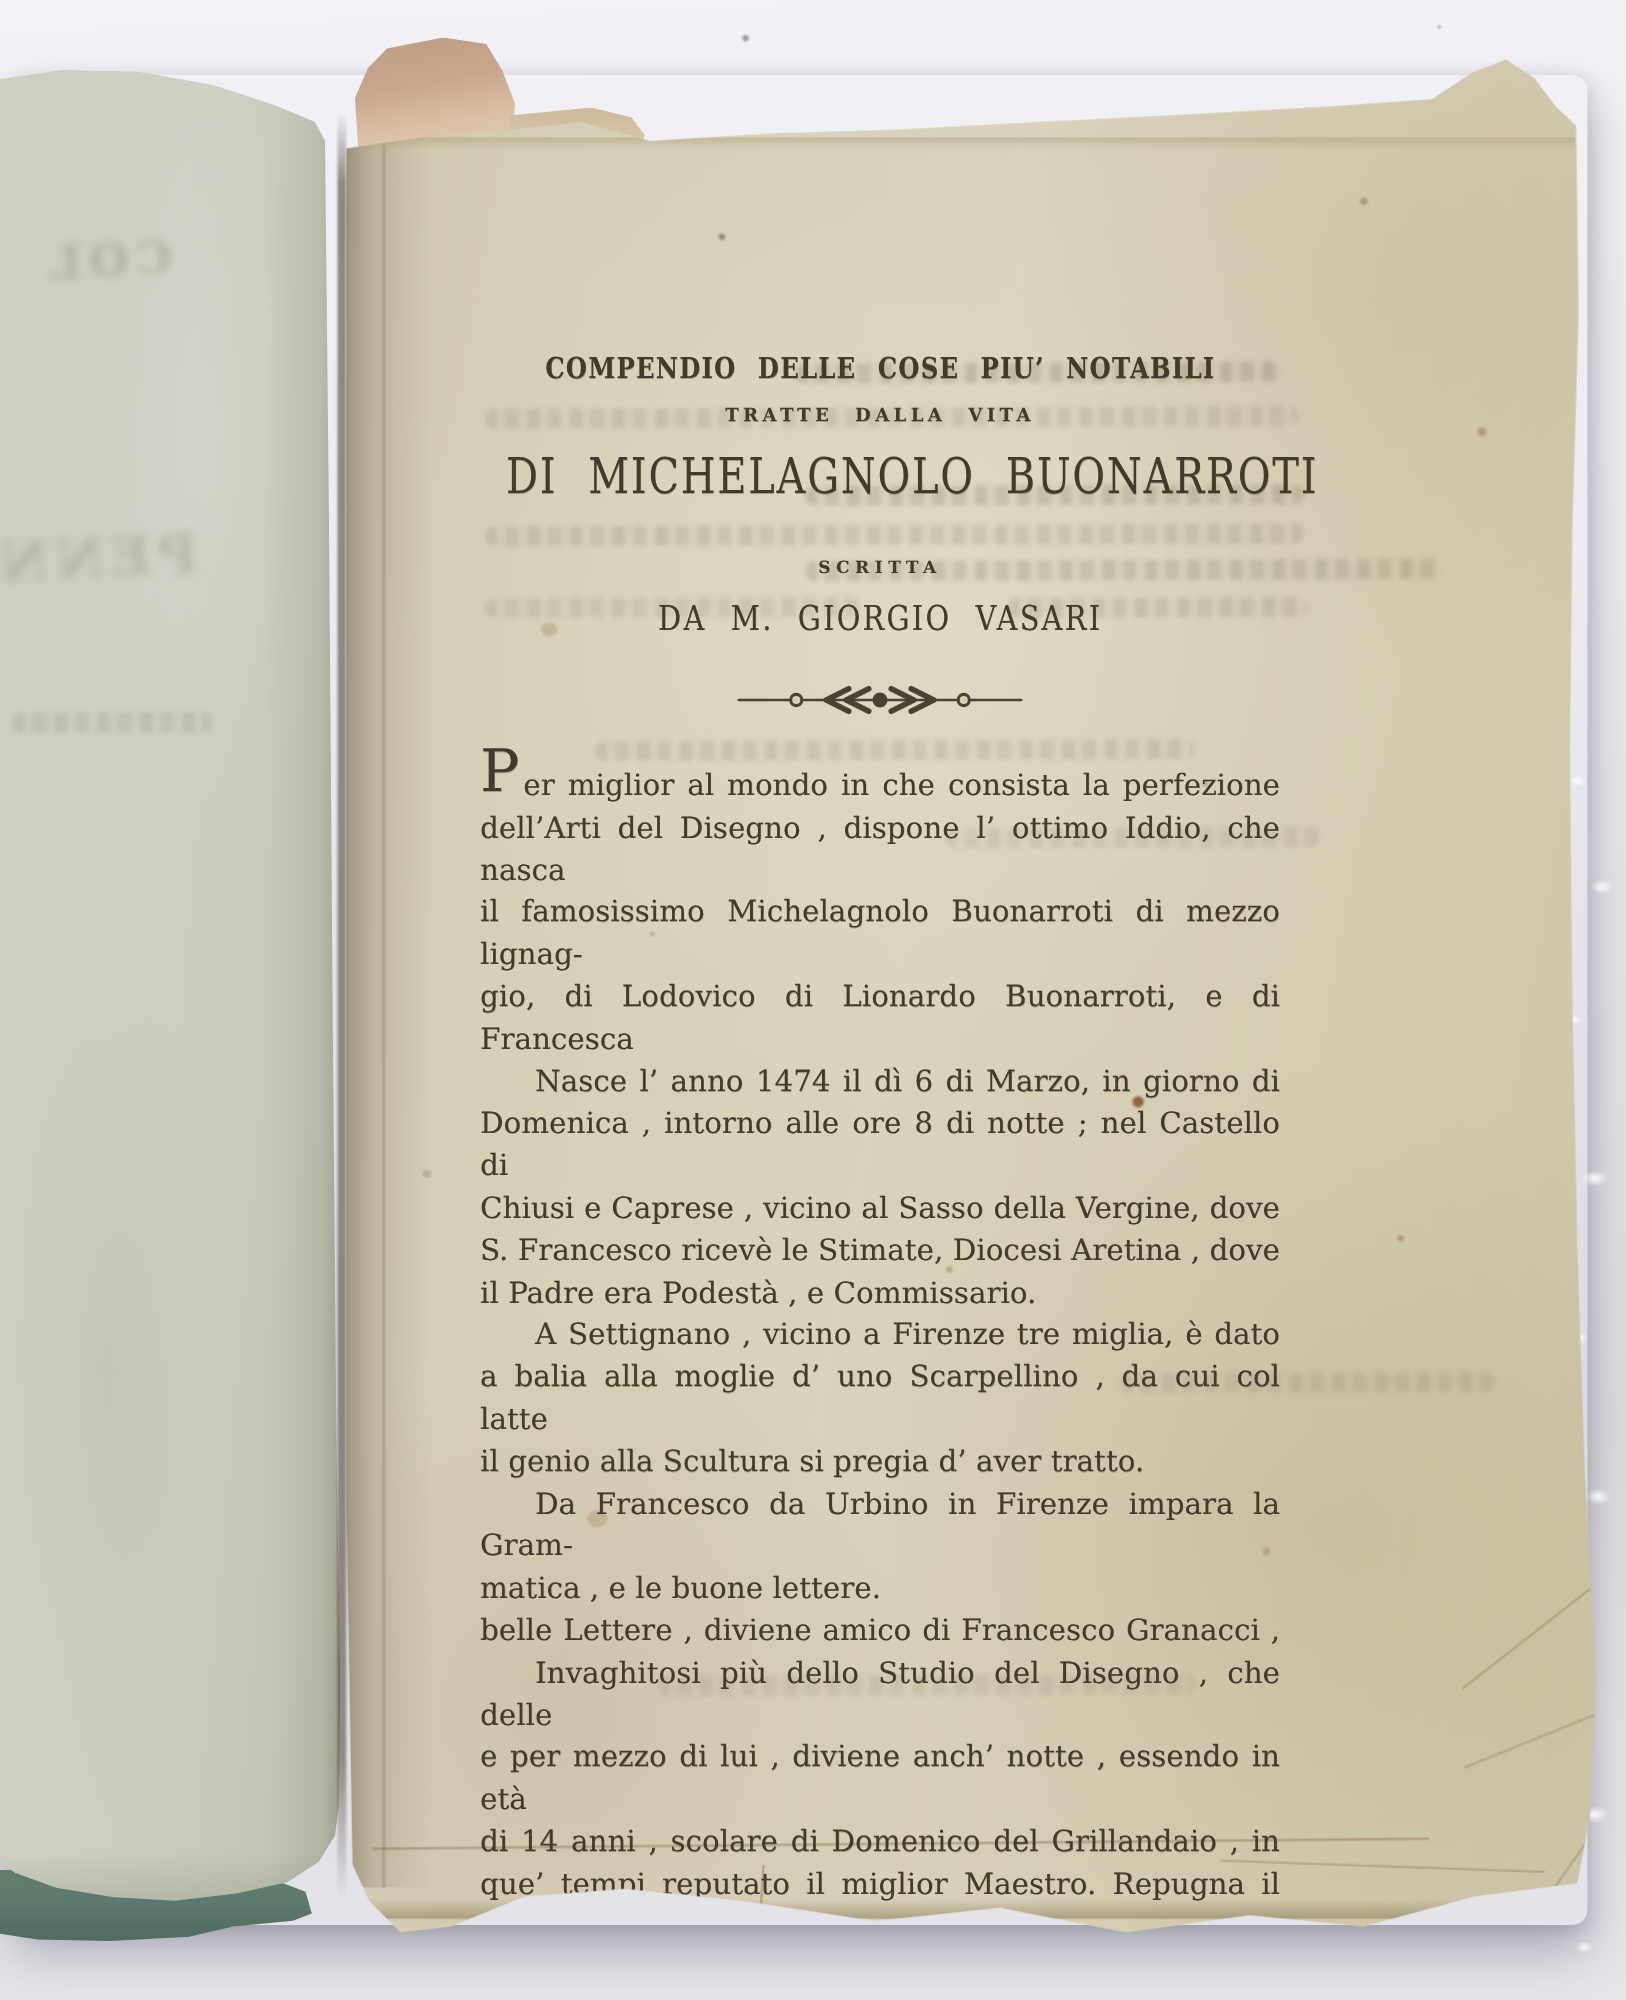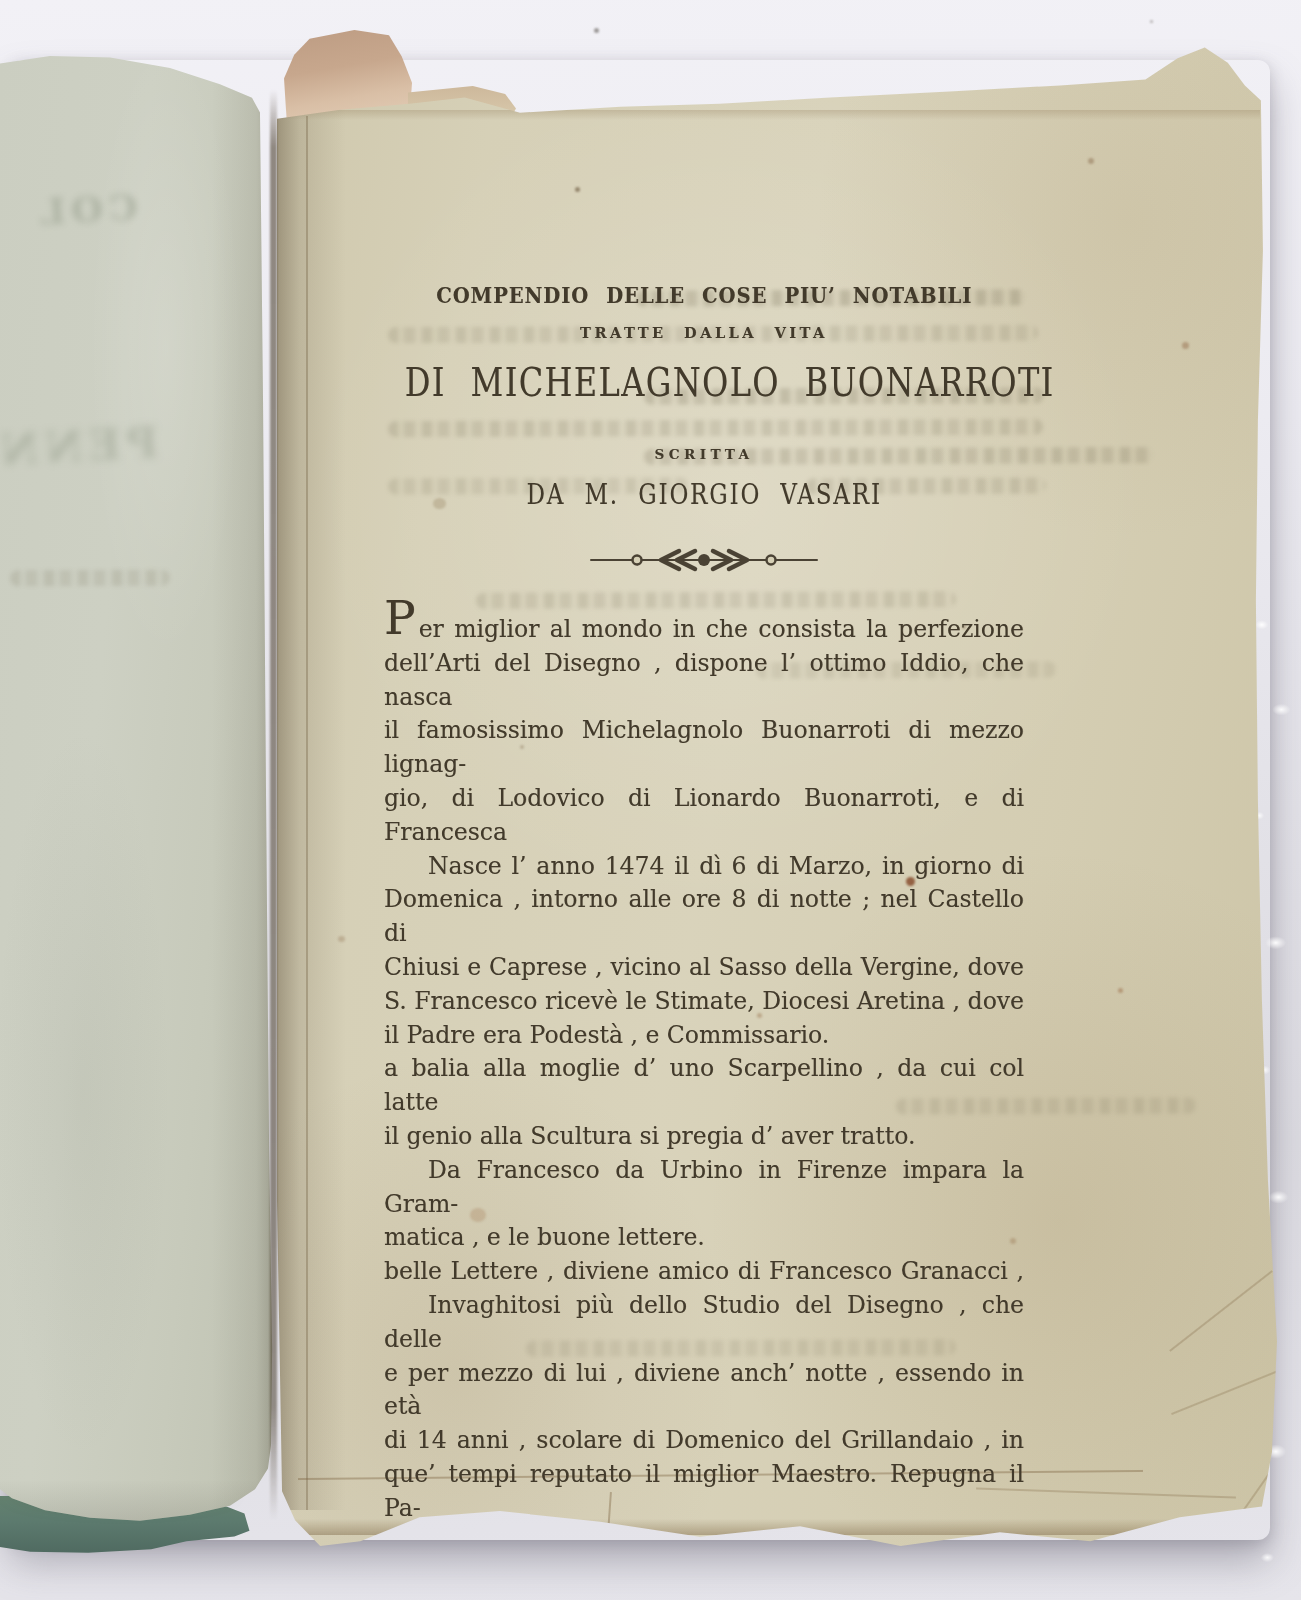--- a/index.html
+++ b/index.html
@@ -220,20 +220,21 @@
         <div class="bl j">dell’Arti del Disegno , dispone l’ ottimo Iddio, che nasca</div>
         <div class="bl j">il famosissimo Michelagnolo Buonarroti di mezzo lignag-</div>
         <div class="bl j">gio, di Lodovico di Lionardo Buonarroti, e di Francesca</div>
 
         <div class="bl j ind">Nasce l’ anno 1474 il dì 6 di Marzo, in giorno di</div>
         <div class="bl j">Domenica , intorno alle ore 8 di notte ; nel Castello di</div>
         <div class="bl j">Chiusi e Caprese , vicino al Sasso della Vergine, dove</div>
         <div class="bl j">S. Francesco ricevè le Stimate, Diocesi Aretina , dove</div>
         <div class="bl">il Padre era Podestà , e Commissario.</div>
 
+        <div class="bl j ind">A Settignano , vicino a Firenze tre miglia, è dato</div>
         <div class="bl j">a balia alla moglie d’ uno Scarpellino , da cui col latte</div>
         <div class="bl">il genio alla Scultura si pregia d’ aver tratto.</div>
 
         <div class="bl j ind">Da Francesco da Urbino in Firenze impara la Gram-</div>
         <div class="bl">matica , e le buone lettere.</div>
 
         <div class="bl j">belle Lettere , diviene amico di Francesco Granacci ,</div>
         <div class="bl j ind">Invaghitosi più dello Studio del Disegno , che delle</div>
         <div class="bl j">e per mezzo di lui , diviene anch’ notte , essendo in età</div>
         <div class="bl j">di 14 anni , scolare di Domenico del Grillandaio , in</div>

